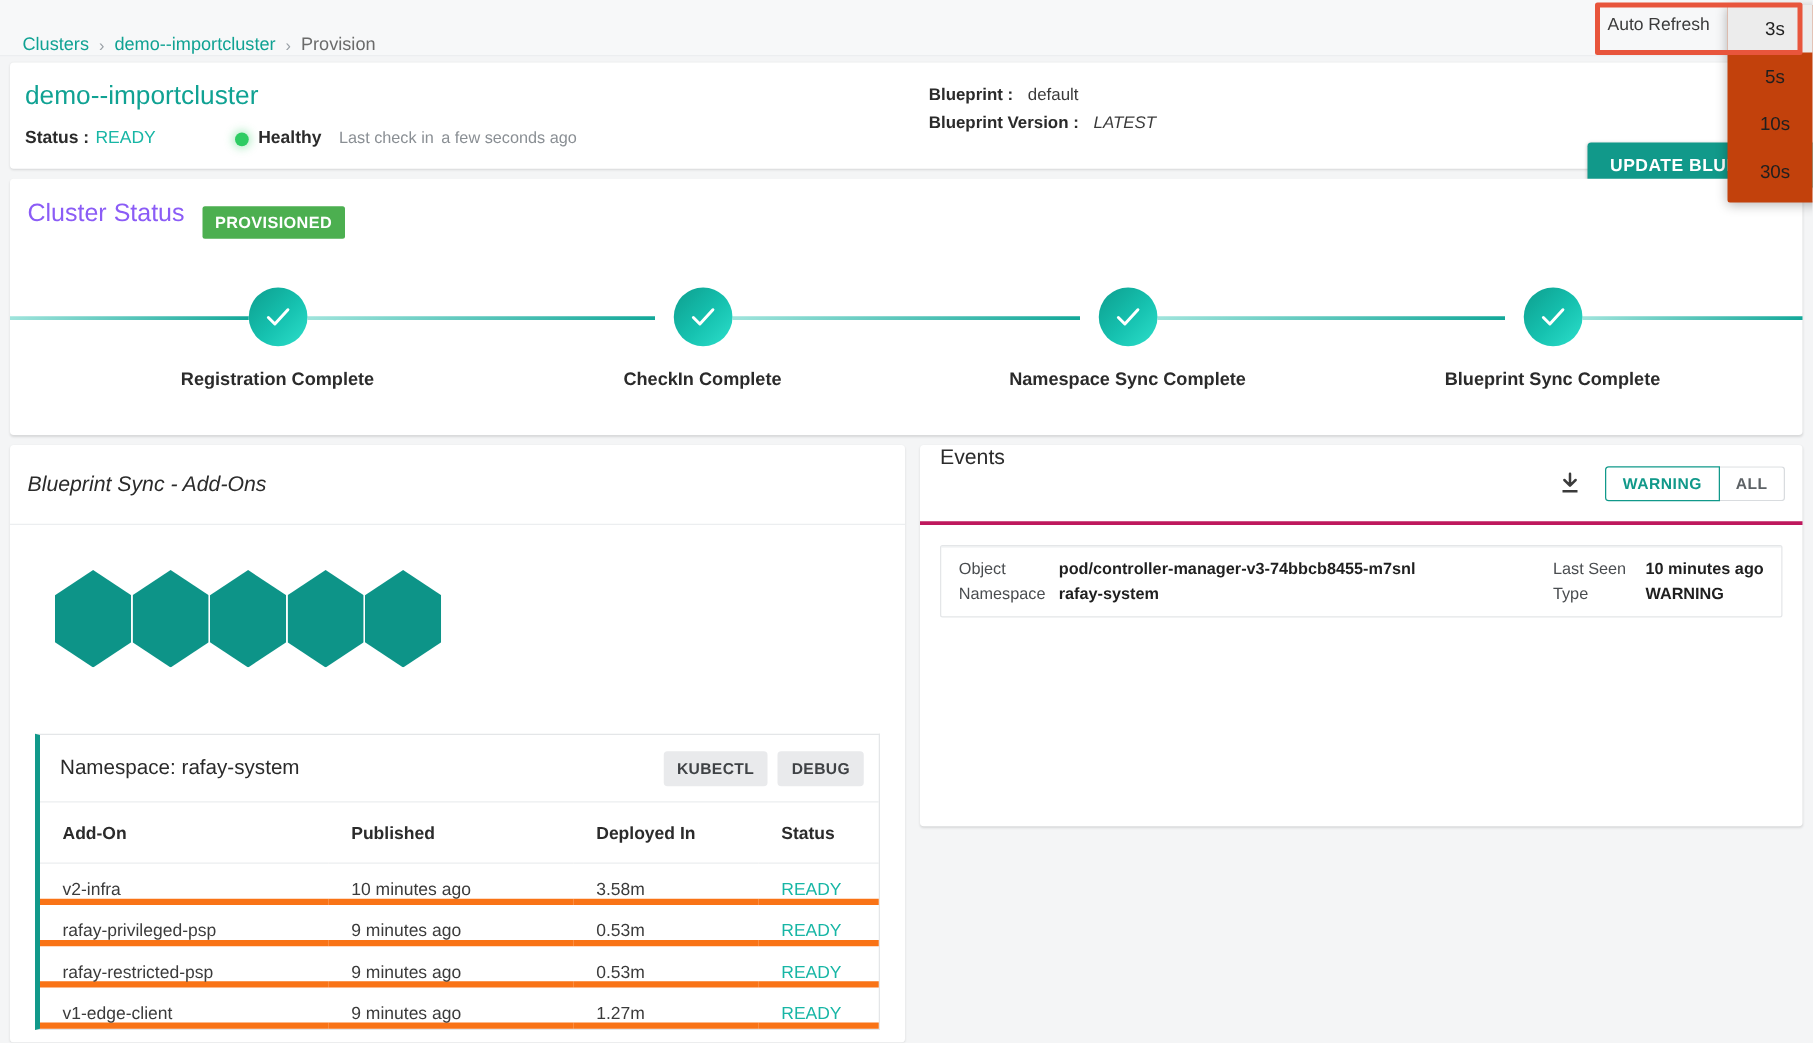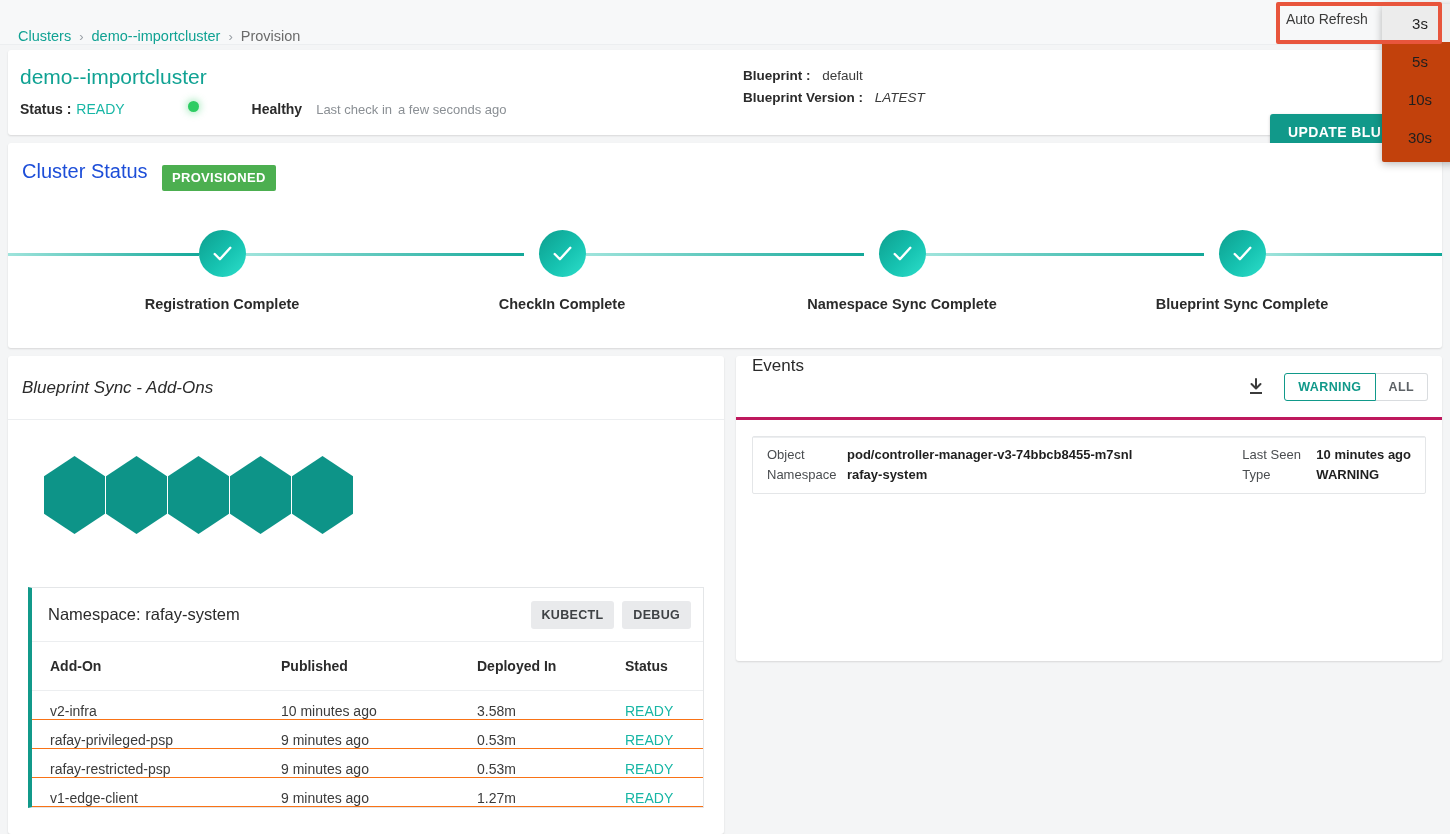--- a/index.html
+++ b/index.html
@@ -33,21 +33,21 @@
   .cluster-title {
     position: absolute; left: 12px; top: 15px;
     font-size: 21px; color: #10a293; font-weight: 400;
   }
   .status-row {
     position: absolute; left: 12px; top: 51px;
     display: flex; align-items: center;
   }
   .status-label { font-size: 14px; color: #2b2b2b; font-weight: 700; }
   .status-value { font-size: 14px; color: #17b6a5; margin-left: 5px; font-weight: 400; }
-  .health-wrap { display: flex; align-items: flex-start; margin-left: 63px; gap: 45px; }
+  .health-wrap { display: flex; align-items: flex-end; margin-left: 63px; }
   .health-dot {
     width: 11px; height: 11px; border-radius: 50%;
     background: #2ecc63; box-shadow: 0 0 7px 2px rgba(46,204,99,.35);
   }
   .health-text { font-size: 14px; font-weight: 700; color: #2b2b2b; margin-left: 8px; }
   .lastcheck-label { font-size: 13px; color: #8a8f94; margin-left: 14px; }
   .lastcheck-value { font-size: 13px; color: #8a8f94; margin-left: 6px; }
 
   .bp-block { position: absolute; left: 735px; top: 18px; }
   .bp-line { font-size: 13.5px; margin-bottom: 7px; white-space: nowrap; }
@@ -68,21 +68,21 @@
   }
 
   
   .status-card {
     position: absolute; left: 8px; top: 143px; width: 1434px; height: 205px;
     background: #fff; border-radius: 3px;
     box-shadow: 0 1px 2px rgba(0,0,0,.12);
   }
   .cs-title {
     position: absolute; left: 14px; top: 17px;
-    font-size: 20px; color: #1d4ed8; font-weight: 400;
+    font-size: 20px; color: #8b5cf6; font-weight: 400;
   }
   .cs-badge {
     position: absolute; left: 154px; top: 22px;
     background: #4caf50; color: #fff;
     padding: 5px 10px 6px; border-radius: 2px;
     font-size: 13px; font-weight: 700; letter-spacing: .3px;
   }
 
   .stepper { position: absolute; left: 0; top: 78px; width: 1434px; height: 110px; }
   .step-line {
@@ -143,21 +143,21 @@
     padding: 7px 11px; cursor: pointer;
     font-family: "Liberation Sans", sans-serif;
   }
   table.addons { width: 100%; border-collapse: collapse; }
   table.addons th {
     text-align: left; font-size: 14px; font-weight: 700; color: #2b2b2b;
     padding: 16px 0 16px 18px; border-bottom: 1px solid #eceef0;
   }
   table.addons td {
     text-align: left; font-size: 14px; color: #3b3b3b;
-    padding: 12px 0 0 18px; border-bottom: 1px solid #f97316;
+    padding: 12px 0 0 18px; border-bottom: 5px solid #f97316;
   }
   table.addons td.ready { color: #17b6a5; }
   .col-a { width: 231px; } .col-b { width: 196px; }
   .col-c { width: 148px; } .col-d { width: auto; }
 
   
   .ev-card {
     position: absolute; left: 736px; top: 356px; width: 706px; height: 305px;
     background: #fff; border-radius: 3px;
     box-shadow: 0 1px 2px rgba(0,0,0,.12);

